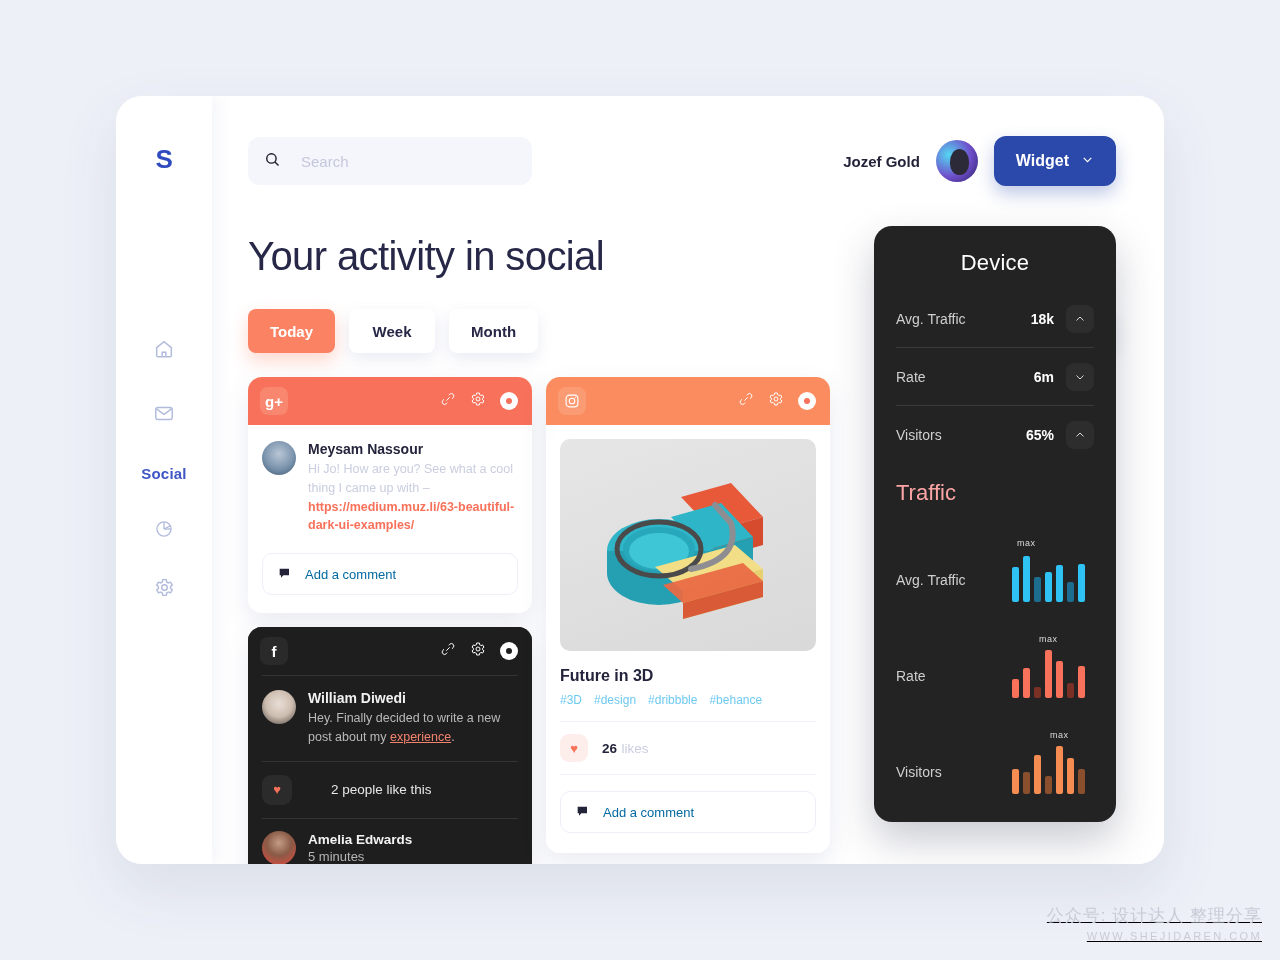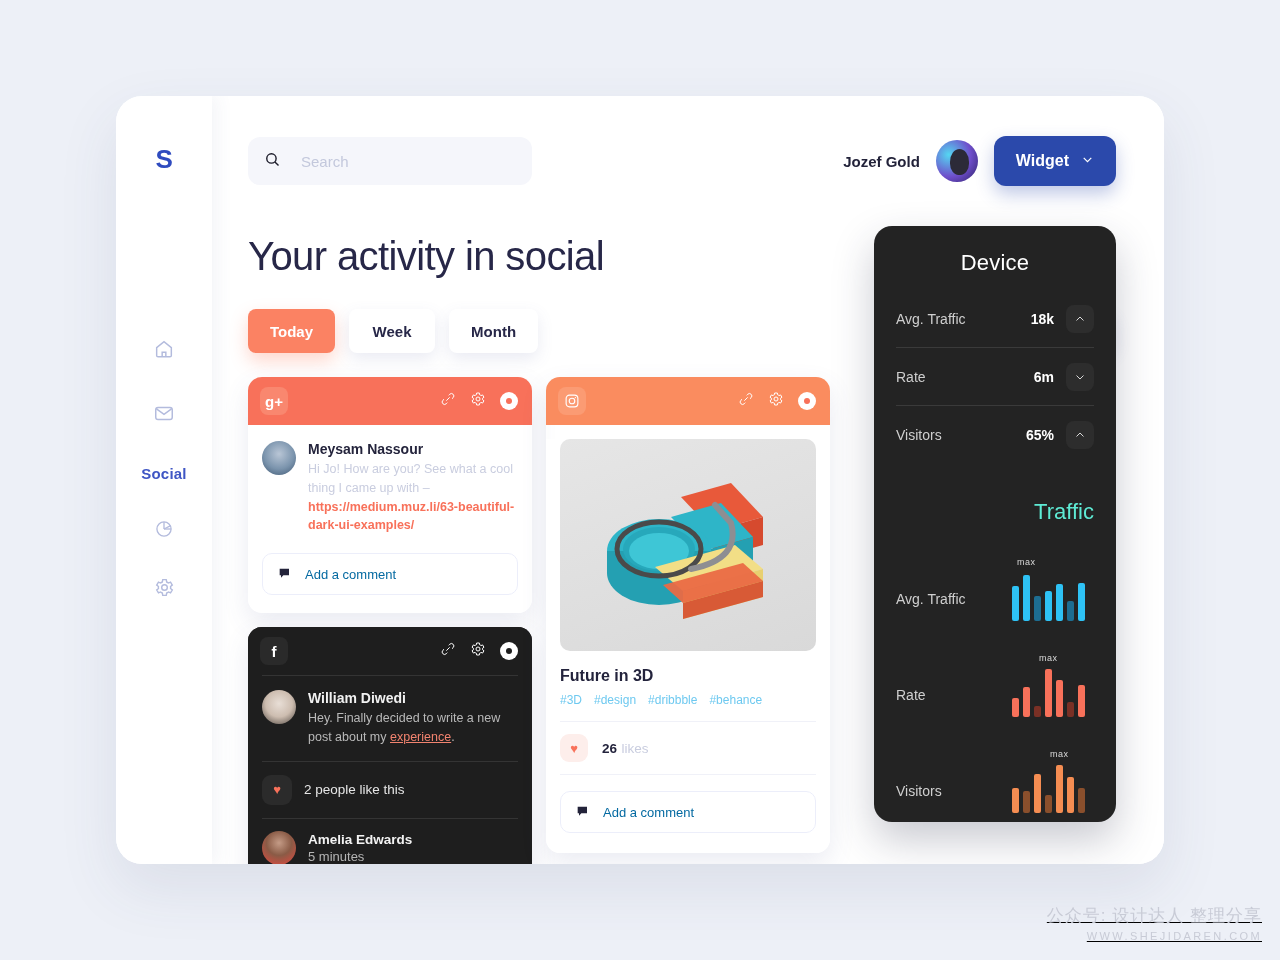--- a/index.html
+++ b/index.html
@@ -152,21 +152,21 @@
   .card.dark .card-body { background: #1e1e1e; padding: 14px 14px 0; }
   .card.dark .pname { color: #f1f1f1; }
   .card.dark .ptext { color: #b9b9b9; }
   .card.dark .ptext a { color: #f2836f; font-weight: normal; text-decoration: underline; }
   .like-row { display: flex; align-items: center; gap: 12px; padding: 13px 14px; }
   .like-chip {
     width: 30px; height: 30px; border-radius: 9px; background: #2b2b2b;
     display: flex; align-items: center; justify-content: center;
     color: #f8715a; font-size: 13px;
   }
-  .like-text { font-size: 13.5px; color: #e6e6e6; }
+  .like-text { font-size: 13.5px; color: #e6e6e6; margin-left: 27px; }
   .person-row { display: flex; gap: 12px; align-items: center; padding: 12px 14px 16px; }
   .person-name { font-size: 13.5px; font-weight: bold; color: #f2f2f2; }
   .person-sub { font-size: 13px; color: #b5b5b5; margin-top: 2px; }
 
   
   .ig-photo {
     margin: 14px 14px 0; height: 212px; border-radius: 10px;
     background: linear-gradient(160deg,#e6e6e6 0%,#d9d9d9 100%);
     position: relative; overflow: hidden;
   }
@@ -202,21 +202,21 @@
   .stat-row:last-of-type { border-bottom: 0; }
   .stat-label { font-size: 14px; color: #cfcfcf; }
   .stat-value { margin-left: auto; font-size: 14px; font-weight: bold; color: #ffffff; }
   .chev {
     margin-left: 12px; width: 28px; height: 28px; border-radius: 8px;
     background: #2d2d2d; display: flex; align-items: center; justify-content: center;
     cursor: pointer;
   }
   .chev svg { stroke: #d8d8d8; fill: none; stroke-width: 2; }
 
-  .traffic-title { text-align: right; font-size: 22px; color: #5eead4; font-weight: 500; margin-top: 35px; }
+  .traffic-title { text-align: left; font-size: 22px; color: #fca5a5; font-weight: 500; margin-top: 16px; }
   .chart-row { display: flex; align-items: flex-end; height: 84px; margin-top: 12px; }
   .chart-label { font-size: 14px; color: #cfcfcf; padding-bottom: 14px; }
   .chart-wrap { margin-left: auto; width: 82px; position: relative; }
   .chart-max {
     position: absolute; top: -2px; font-size: 9px; color: #d9d9d9; letter-spacing: .5px;
   }
   .bars { display: flex; align-items: flex-end; gap: 4px; height: 48px; margin-top: 14px; }
   .bar { width: 7px; border-radius: 2px; }
 
   

